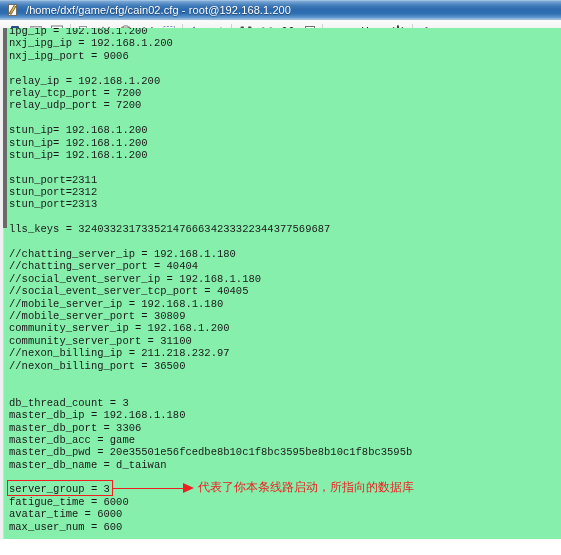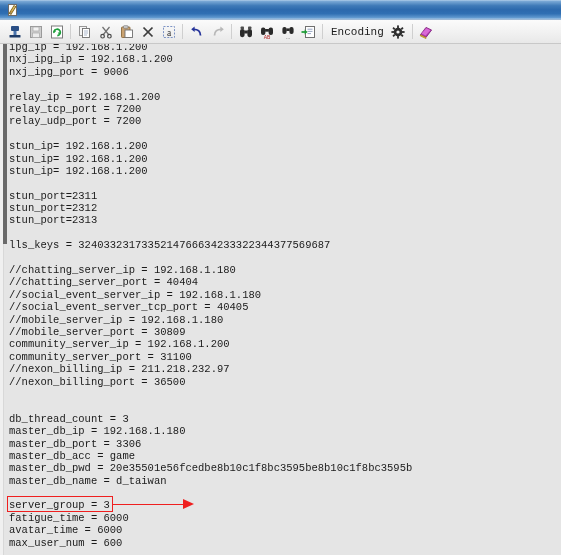--- a/index.html
+++ b/index.html
@@ -93,23 +93,23 @@
     color: #1c1c1c;
     margin: 0 4px 0 5px;
     white-space: nowrap;
     font-family: Liberation Mono, monospace;
   }
   .tb-btn svg { display: block; }
 
   
   .editor {
     position: absolute;
-    left: 0; top: 44px;
+    left: 0; top: 28px;
     width: 561px; height: 511px;
-    background: #e5e5e5;
+    background: #86efac;
     overflow: hidden;
   }
   .gutter {
     position: absolute;
     left: 0; top: 0;
     width: 3px; height: 511px;
     background: #f0f0f0;
     border-right: 1px solid #d8d8d8;
   }
   .vscroll {
@@ -171,20 +171,21 @@
 </head>
 <body>
 
 <div id="app">
 
   <div class="titlebar">
     <span class="title-icon">
       <span class="page"></span>
         <span class="pencil"></span>
     </span>
+    <span class="title-text">/home/dxf/game/cfg/cain02.cfg - root@192.168.1.200</span>
   </div>
 
   <div class="toolbar">
 
     <div class="tb-btn" title="connect">
       <svg width="16" height="16" viewBox="0 0 16 16">
         <rect x="4" y="2" width="8" height="5" rx="1" fill="#2a4f86"></rect>
         <rect x="6.5" y="7" width="3" height="4" fill="#4a74ad"></rect>
         <rect x="2.5" y="11" width="11" height="2.5" rx="0.6" fill="#1e3c69"></rect>
       </svg>
@@ -343,15 +344,16 @@
   <div class="editor">
     <div class="gutter"></div>
     <div class="vscroll"></div>
     <div class="code" id="code-body"><div class="line">ipg_ip = 192.168.1.200</div><div class="line">nxj_ipg_ip = 192.168.1.200</div><div class="line">nxj_ipg_port = 9006</div><div class="blank">&nbsp;</div><div class="line">relay_ip = 192.168.1.200</div><div class="line">relay_tcp_port = 7200</div><div class="line">relay_udp_port = 7200</div><div class="blank">&nbsp;</div><div class="line">stun_ip= 192.168.1.200</div><div class="line">stun_ip= 192.168.1.200</div><div class="line">stun_ip= 192.168.1.200</div><div class="blank">&nbsp;</div><div class="line">stun_port=2311</div><div class="line">stun_port=2312</div><div class="line">stun_port=2313</div><div class="blank">&nbsp;</div><div class="line">lls_keys = 3240332317335214766634233322344377569687</div><div class="blank">&nbsp;</div><div class="line">//chatting_server_ip = 192.168.1.180</div><div class="line">//chatting_server_port = 40404</div><div class="line">//social_event_server_ip = 192.168.1.180</div><div class="line">//social_event_server_tcp_port = 40405</div><div class="line">//mobile_server_ip = 192.168.1.180</div><div class="line">//mobile_server_port = 30809</div><div class="line">community_server_ip = 192.168.1.200</div><div class="line">community_server_port = 31100</div><div class="line">//nexon_billing_ip = 211.218.232.97</div><div class="line">//nexon_billing_port = 36500</div><div class="blank">&nbsp;</div><div class="blank">&nbsp;</div><div class="line">db_thread_count = 3</div><div class="line">master_db_ip = 192.168.1.180</div><div class="line">master_db_port = 3306</div><div class="line">master_db_acc = game</div><div class="line">master_db_pwd = 20e35501e56fcedbe8b10c1f8bc3595be8b10c1f8bc3595b</div><div class="line">master_db_name = d_taiwan</div><div class="blank">&nbsp;</div><div class="line">server_group = 3</div><div class="line">fatigue_time = 6000</div><div class="line">avatar_time = 6000</div><div class="line">max_user_num = 600</div><div class="blank">&nbsp;</div></div>
 
     <div class="anno-box"></div>
     <div class="anno-arrow">
       <span class="shaft"></span>
         <span class="head"></span>
     </div>
+    <div class="anno-text">代表了你本条线路启动，所指向的数据库</div>
   </div>
 
 </div>
 
 </body></html>

